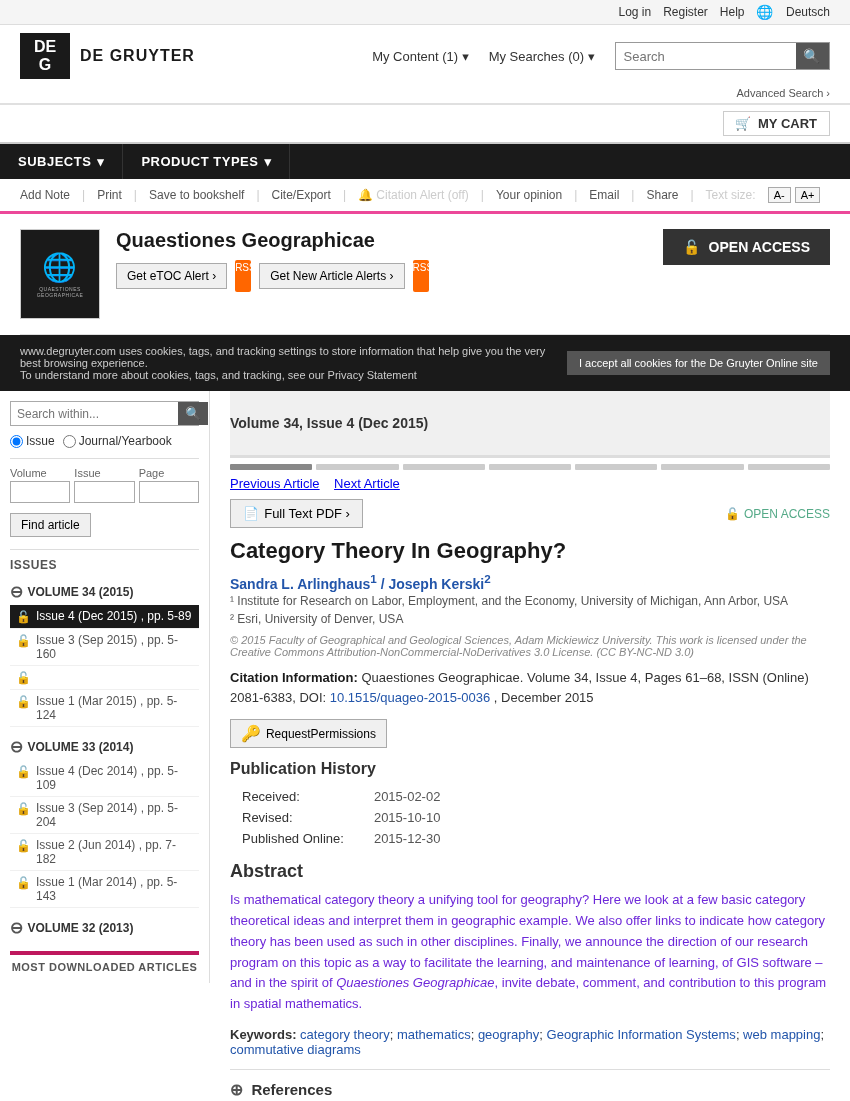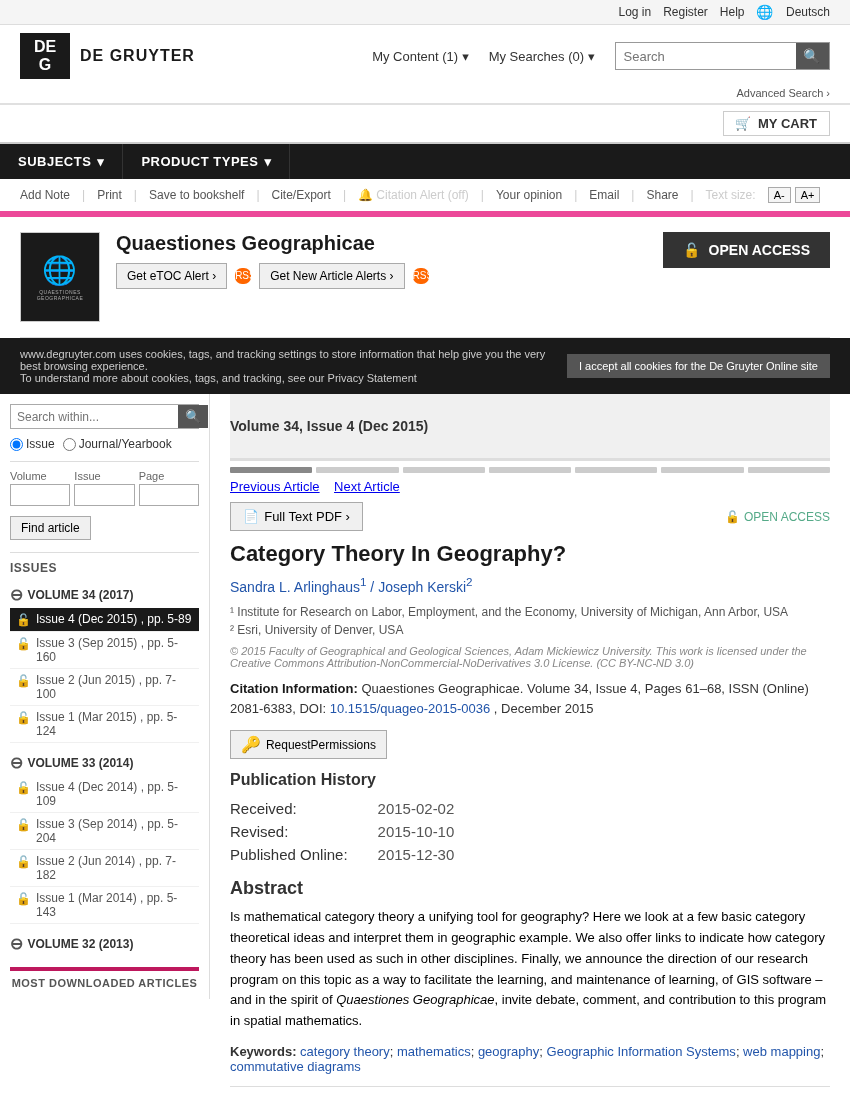--- a/index.html
+++ b/index.html
@@ -145,21 +145,21 @@
 
     
     .content-area {
       background: #fff;
       margin: 0;
     }
 
     
     .toolbar {
       padding: 8px 20px;
-      border-bottom: 6px solid #ec4899;
+      border-bottom: 3px solid #ec4899;
       font-size: 12px;
       color: #555;
       display: flex;
       gap: 12px;
       align-items: center;
       flex-wrap: wrap;
     }
     .toolbar a { color: #555; text-decoration: none; }
     .toolbar span { color: #ccc; }
     .text-size-controls { display: flex; gap: 4px; align-items: center; }
@@ -328,27 +328,27 @@
       padding: 5px 10px;
       font-size: 12px;
       cursor: pointer;
       display: flex;
       align-items: center;
       gap: 5px;
     }
     .rss-icon {
       display: inline-block;
       width: 16px;
-      height: 16px;
+      height: 32px;
       background: #f60;
       color: #fff;
       font-size: 10px;
       text-align: center;
       line-height: 16px;
-      border-radius: 7px;
+      border-radius: 2px;
     }
     .open-access-btn {
       background: #333;
       color: #fff;
       border: none;
       padding: 10px 20px;
       font-size: 14px;
       font-weight: bold;
       cursor: pointer;
       display: flex;
@@ -406,21 +406,22 @@
     
     .article-title {
       font-size: 22px;
       font-weight: bold;
       color: #1a1a1a;
       margin: 10px 0 8px 0;
     }
     .article-authors {
       font-size: 14px;
       color: #2255aa;
-      margin-bottom: 8px;
+      margin-bottom: 0;
+      font-weight: bold;
     }
     .article-authors a { color: #2255aa; text-decoration: none; }
     .author-affiliations {
       font-size: 12px;
       color: #555;
       margin-bottom: 6px;
       line-height: 1.5;
     }
     .copyright-notice {
       font-size: 11px;
@@ -450,29 +451,30 @@
 
     .pub-history {
       margin-bottom: 12px;
     }
     .pub-history h3 {
       font-size: 16px;
       font-weight: bold;
       margin-bottom: 8px;
     }
     .pub-history table {
-      font-size: 15px;
+      font-size: 13px;
       border-collapse: collapse;
+      margin-left: 12px;
     }
     .pub-history td { padding: 3px 30px 3px 0; color: #555; }
     .pub-history td:first-child { color: #333; }
 
     .abstract-section { margin-bottom: 12px; }
     .abstract-section h2 { font-size: 18px; font-weight: bold; margin-bottom: 8px; }
-    .abstract-text { font-size: 13px; line-height: 1.6; color: #000000; margin-bottom: 10px; }
+    .abstract-text { font-size: 13px; line-height: 1.6; color: #6d28d9; margin-bottom: 10px; }
     .abstract-text em { font-style: italic; }
 
     .keywords { font-size: 13px; margin-bottom: 12px; }
     .keywords strong { color: #333; }
     .keywords a { color: #2255aa; text-decoration: none; }
 
     .collapsible-section {
       border-top: 1px solid #ddd;
       padding: 10px 0;
       display: flex;
@@ -650,34 +652,33 @@
         </div>
         <button class="find-article-btn">Find article</button>
       </div>
 
       <div class="issues-section">
         <div class="issues-title">ISSUES</div>
         <div class="sidebar-scroll">
 
           <div class="volume-header">
             <span class="minus">⊖</span>
-            <span>VOLUME 34 (2017)</span>
+            <span>VOLUME 34 (2015)</span>
           </div>
           <ul class="issue-list">
             <li class="issue-item active">
               <span class="lock-icon">🔓</span>
               <span>Issue 4 (Dec 2015) , pp. 5-89</span>
             </li>
             <li class="issue-item">
               <span class="lock-icon">🔓</span>
               <span>Issue 3 (Sep 2015) , pp. 5-160</span>
             </li>
             <li class="issue-item">
               <span class="lock-icon">🔓</span>
-              <span>Issue 2 (Jun 2015) , pp. 7-100</span>
             </li>
             <li class="issue-item">
               <span class="lock-icon">🔓</span>
               <span>Issue 1 (Mar 2015) , pp. 5-124</span>
             </li>
           </ul>
 
           <div class="volume-header">
             <span class="minus">⊖</span>
             <span>VOLUME 33 (2014)</span>

